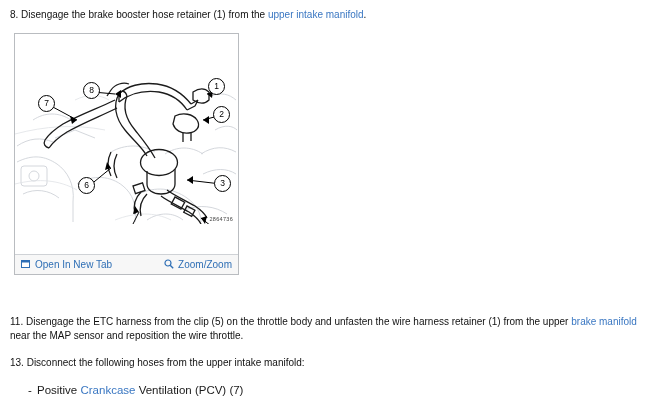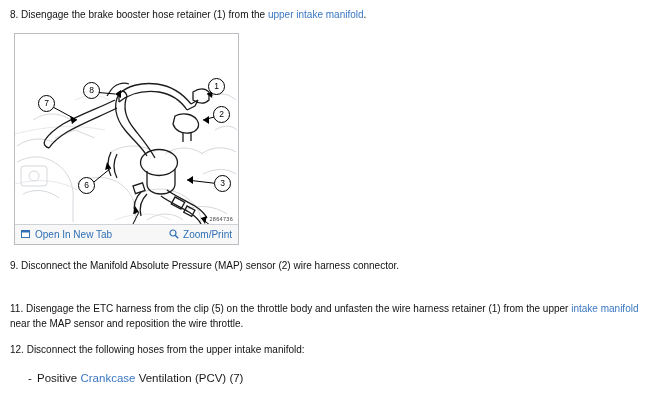--- a/index.html
+++ b/index.html
@@ -58,20 +58,21 @@
   }
   .fig-bar {
     height: 20px;
     border-top: 1px solid #cfd2d6;
     background: #f7f7f7;
     display: flex;
     align-items: center;
     justify-content: space-between;
     padding: 0 6px;
     box-sizing: border-box;
+    margin-top: 30px;
   }
   .fig-bar a {
     color: #2f6fb5;
     font-size: 10px;
     text-decoration: none;
     display: flex;
     align-items: center;
     gap: 4px;
   }
   .mini-ico { display: inline-block; width: 10px; height: 10px; }
@@ -239,36 +240,35 @@
         </span>
         <span>Open In New Tab</span>
       </a>
       <a href="#">
         <span class="mini-ico">
           <svg width="10" height="10" viewBox="0 0 10 10" xmlns="http://www.w3.org/2000/svg">
             <circle cx="4" cy="4" r="3" fill="none" stroke="#2f6fb5" stroke-width="1.2"></circle>
             <line x1="6.2" y1="6.2" x2="9.2" y2="9.2" stroke="#2f6fb5" stroke-width="1.4"></line>
           </svg>
         </span>
-        <span>Zoom/Print</span>
+        <span>Zoom/Zoom</span>
       </a>
     </div>
   </div>
 
-  <p class="step">9. Disconnect the Manifold Absolute Pressure (MAP) sensor (2) wire harness connector.</p>
   <div class="gap-m"></div>
 
   <div class="gap-m"></div>
 
   <p class="step">
-    <span>11. Disengage the ETC harness from the clip (5) on the throttle body and unfasten the wire harness retainer (1) from the upper </span><a class="lnk" href="#">intake manifold</a><span> near the MAP sensor and reposition the wire throttle.</span>
+    <span>11. Disengage the ETC harness from the clip (5) on the throttle body and unfasten the wire harness retainer (1) from the upper </span><a class="lnk" href="#">brake manifold</a><span> near the MAP sensor and reposition the wire throttle.</span>
   </p>
   <div class="gap-s"></div>
 
-  <p class="step">12. Disconnect the following hoses from the upper intake manifold:</p>
+  <p class="step">13. Disconnect the following hoses from the upper intake manifold:</p>
   <div class="gap-s"></div>
 
   <ul class="sublist">
     <li>
       <span>Positive </span><a class="lnk" href="#">Crankcase</a><span> Ventilation (PCV) (7)</span>
     </li>
   </ul>
 
 </div>
 

